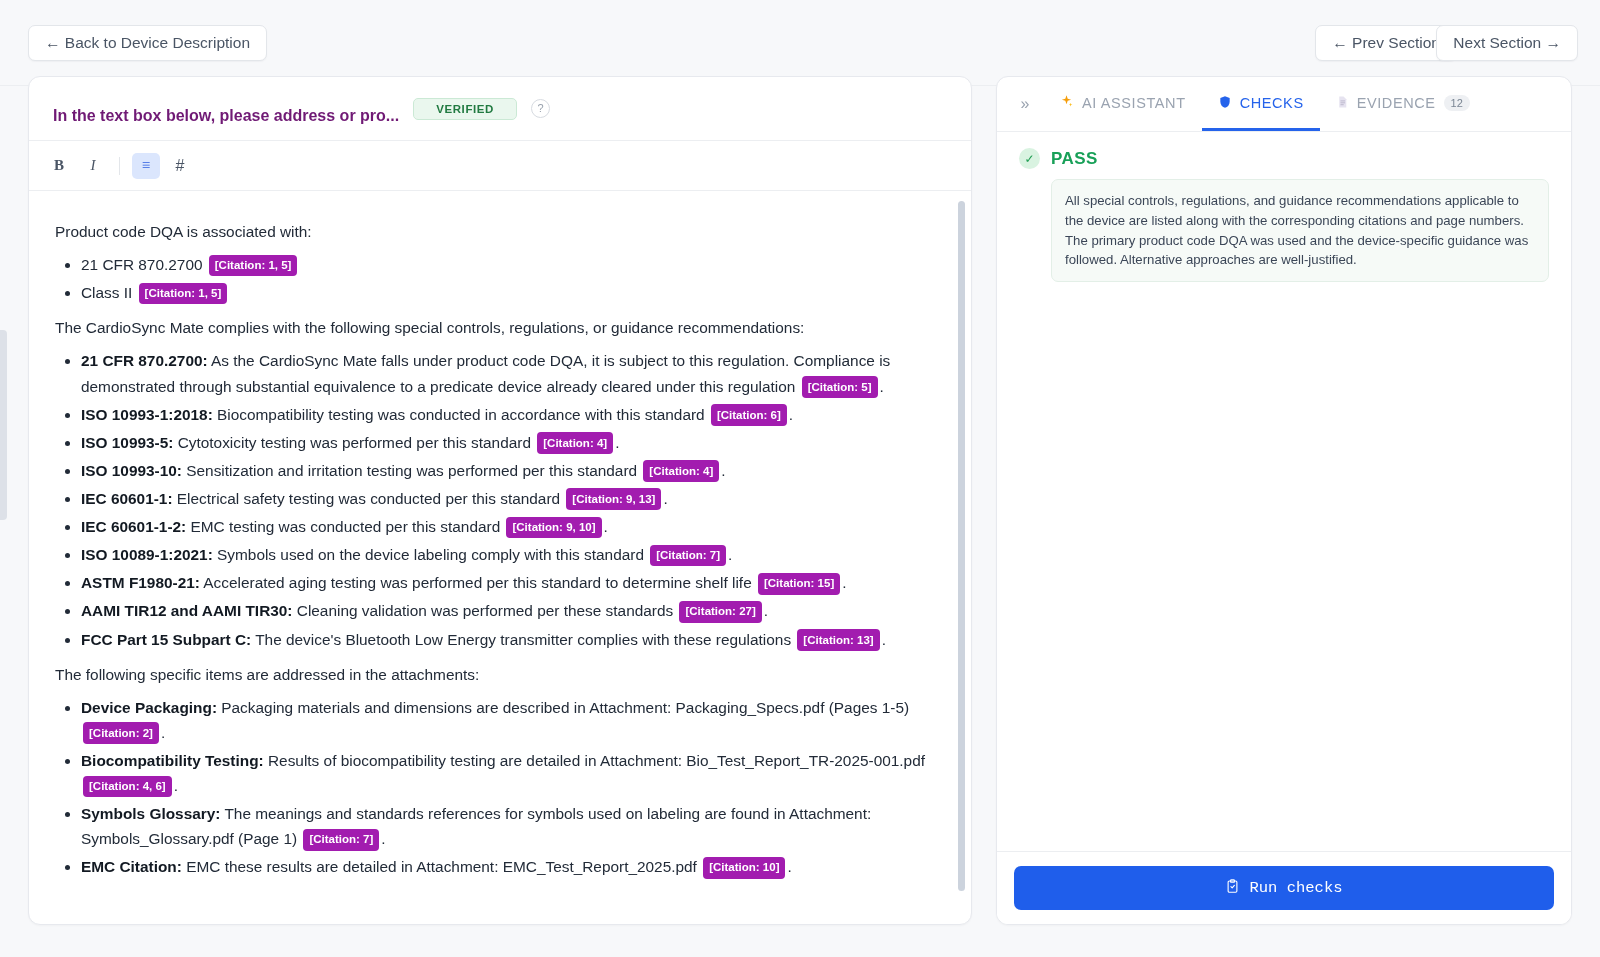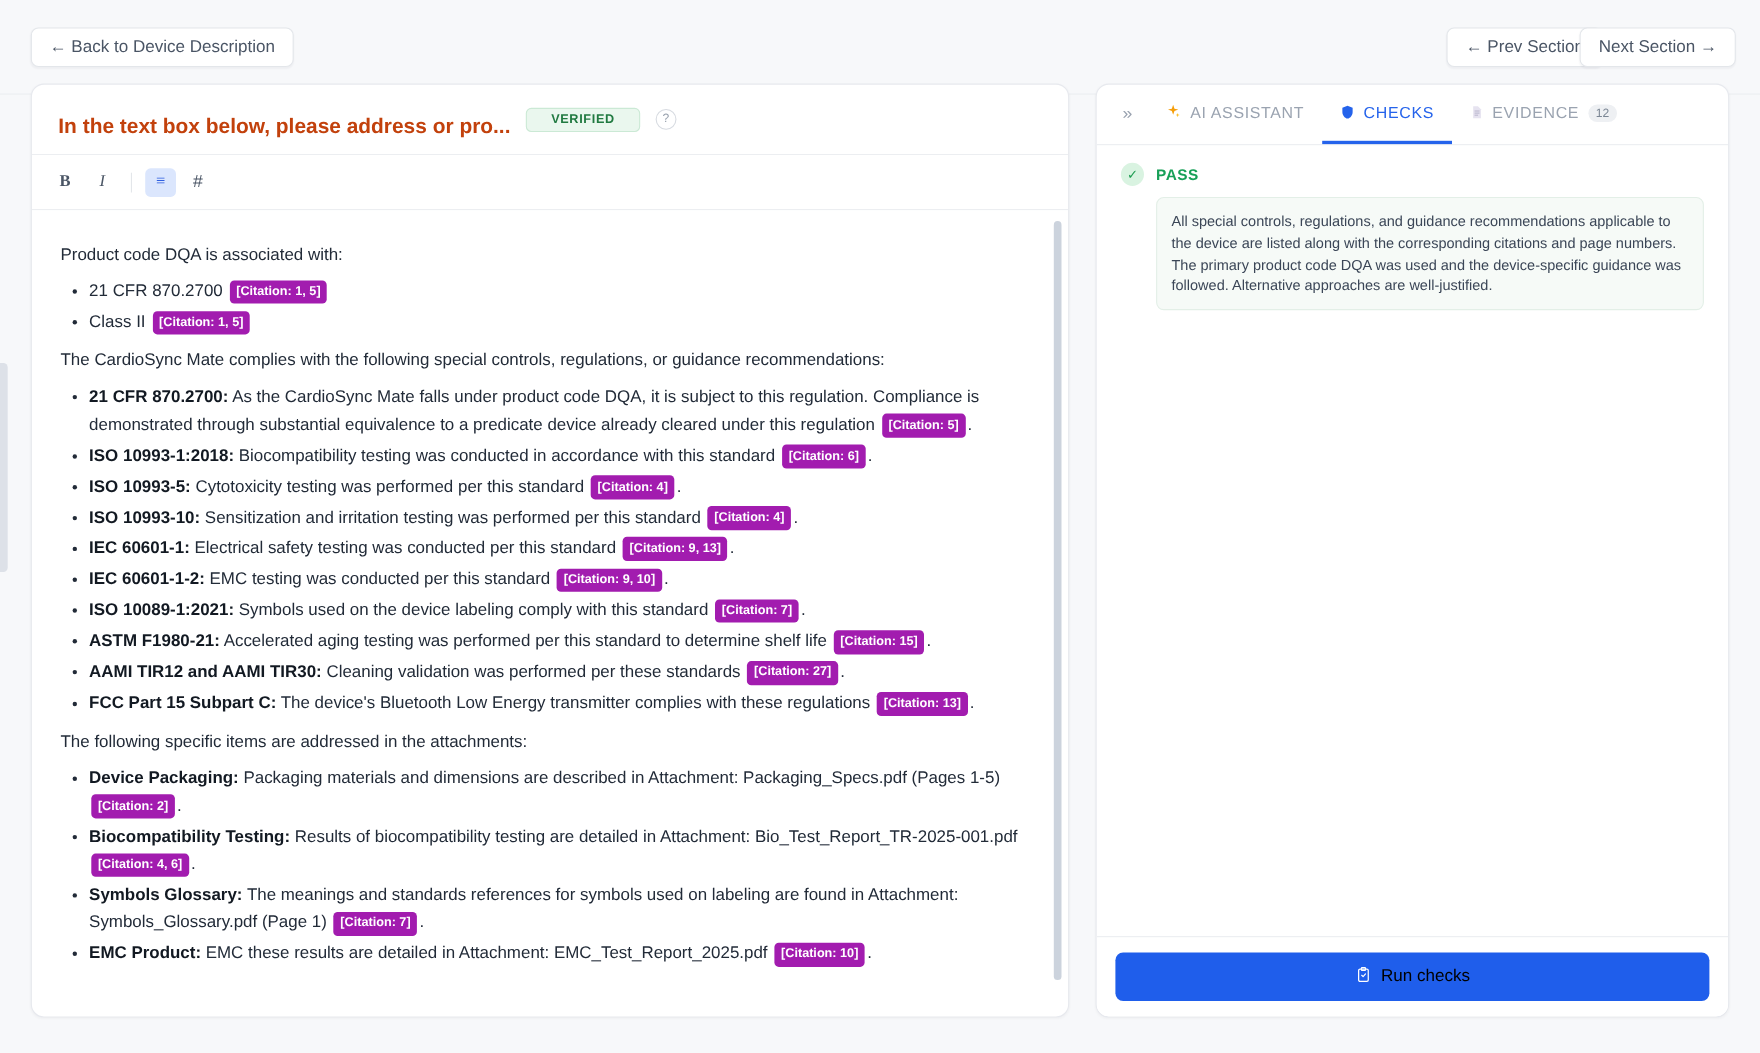--- a/index.html
+++ b/index.html
@@ -53,21 +53,21 @@
     box-shadow: 0 1px 2px rgba(16,24,40,.03);
   }
   .editor-head {
     height: 64px;
     border-bottom: 1px solid #eceef1;
     display: flex; align-items: center;
     padding: 0 24px;
     gap: 14px;
   }
   .editor-title {
-    font-size: 19px; font-weight: bold; color: #c2410c;
+    font-size: 16px; font-weight: bold; color: #701a75;
     white-space: nowrap; overflow: hidden; margin-top: 15px;
   }
   .badge-verified {
     background: #eaf7ee; border: 1px solid #cbe9d5;
     color: #217a41; font-size: 11.5px; font-weight: bold;
     letter-spacing: .6px;
     padding: 4px 22px; border-radius: 5px;
   }
   .help-dot {
     width: 19px; height: 19px; border-radius: 50%;
@@ -167,38 +167,38 @@
 
   .check-body { padding: 16px 22px; height: 722px; overflow: hidden; }
   .check-row { display: flex; align-items: center; gap: 11px; margin-bottom: 10px; }
   .check-circle {
     width: 21px; height: 21px; border-radius: 50%;
     background: #d9f3e1; color: #1f9d52;
     display: flex; align-items: center; justify-content: center;
     font-size: 12px; flex: none;
   }
   .check-title { font-size: 14.5px; font-weight: bold; color: #1b2431; flex: 1; }
-  .check-status { font-size: 14px; font-weight: bold; color: #18a058; letter-spacing: .4px; }
+  .check-status { font-size: 17px; font-weight: bold; color: #18a058; letter-spacing: .4px; }
   .check-desc {
     margin-left: 32px;
     background: #f6faf7; border: 1px solid #e3efe7;
     border-radius: 7px; padding: 11px 13px;
     font-size: 13.2px; line-height: 1.5; color: #3b4657;
   }
 
   .panel-foot {
     position: absolute; left: 0; bottom: 0; width: 100%;
     border-top: 1px solid #eceef1;
     padding: 14px 17px; background: #ffffff;
   }
   .run-btn {
     width: 100%; height: 44px;
-    background: #1f5eeb; color: #000000;
+    background: #1f5eeb; color: #ffffff;
     border: none; border-radius: 7px;
-    font-size: 15.5px; font-family: Liberation Sans, sans-serif;
+    font-size: 15.5px; font-family: Liberation Mono, monospace;
     cursor: pointer;
     display: flex; align-items: center; justify-content: center; gap: 9px;
   }
 </style>
 </head>
 <body>
 
 <div class="topbar">
   <button class="btn-plain" id="back-btn">← Back to Device Description</button>
   <button class="btn-plain" id="prev-btn">← Prev Section</button>
@@ -247,21 +247,21 @@
           <li><b>AAMI TIR12 and AAMI TIR30:</b><span> Cleaning validation was performed per these standards </span><span class="cit">[Citation: 27]</span><span>.</span></li>
           <li><b>FCC Part 15 Subpart C:</b><span> The device's Bluetooth Low Energy transmitter complies with these regulations </span><span class="cit">[Citation: 13]</span><span>.</span></li>
         </ul>
 
       <p>The following specific items are addressed in the attachments:</p>
 
       <ul id="attachment-list">
           <li><b>Device Packaging:</b><span> Packaging materials and dimensions are described in Attachment: Packaging_Specs.pdf (Pages 1-5) </span><span class="cit">[Citation: 2]</span><span>.</span></li>
           <li><b>Biocompatibility Testing:</b><span> Results of biocompatibility testing are detailed in Attachment: Bio_Test_Report_TR-2025-001.pdf </span><span class="cit">[Citation: 4, 6]</span><span>.</span></li>
           <li><b>Symbols Glossary:</b><span> The meanings and standards references for symbols used on labeling are found in Attachment: Symbols_Glossary.pdf (Page 1) </span><span class="cit">[Citation: 7]</span><span>.</span></li>
-          <li><b>EMC Product:</b><span> EMC these results are detailed in Attachment: EMC_Test_Report_2025.pdf </span><span class="cit">[Citation: 10]</span><span>.</span></li>
+          <li><b>EMC Citation:</b><span> EMC these results are detailed in Attachment: EMC_Test_Report_2025.pdf </span><span class="cit">[Citation: 10]</span><span>.</span></li>
         </ul>
 
     </div>
     <div class="scroll-track"></div>
     <div class="scroll-thumb"></div>
   </div>
 </div>
 
 <div class="right-card">
 

